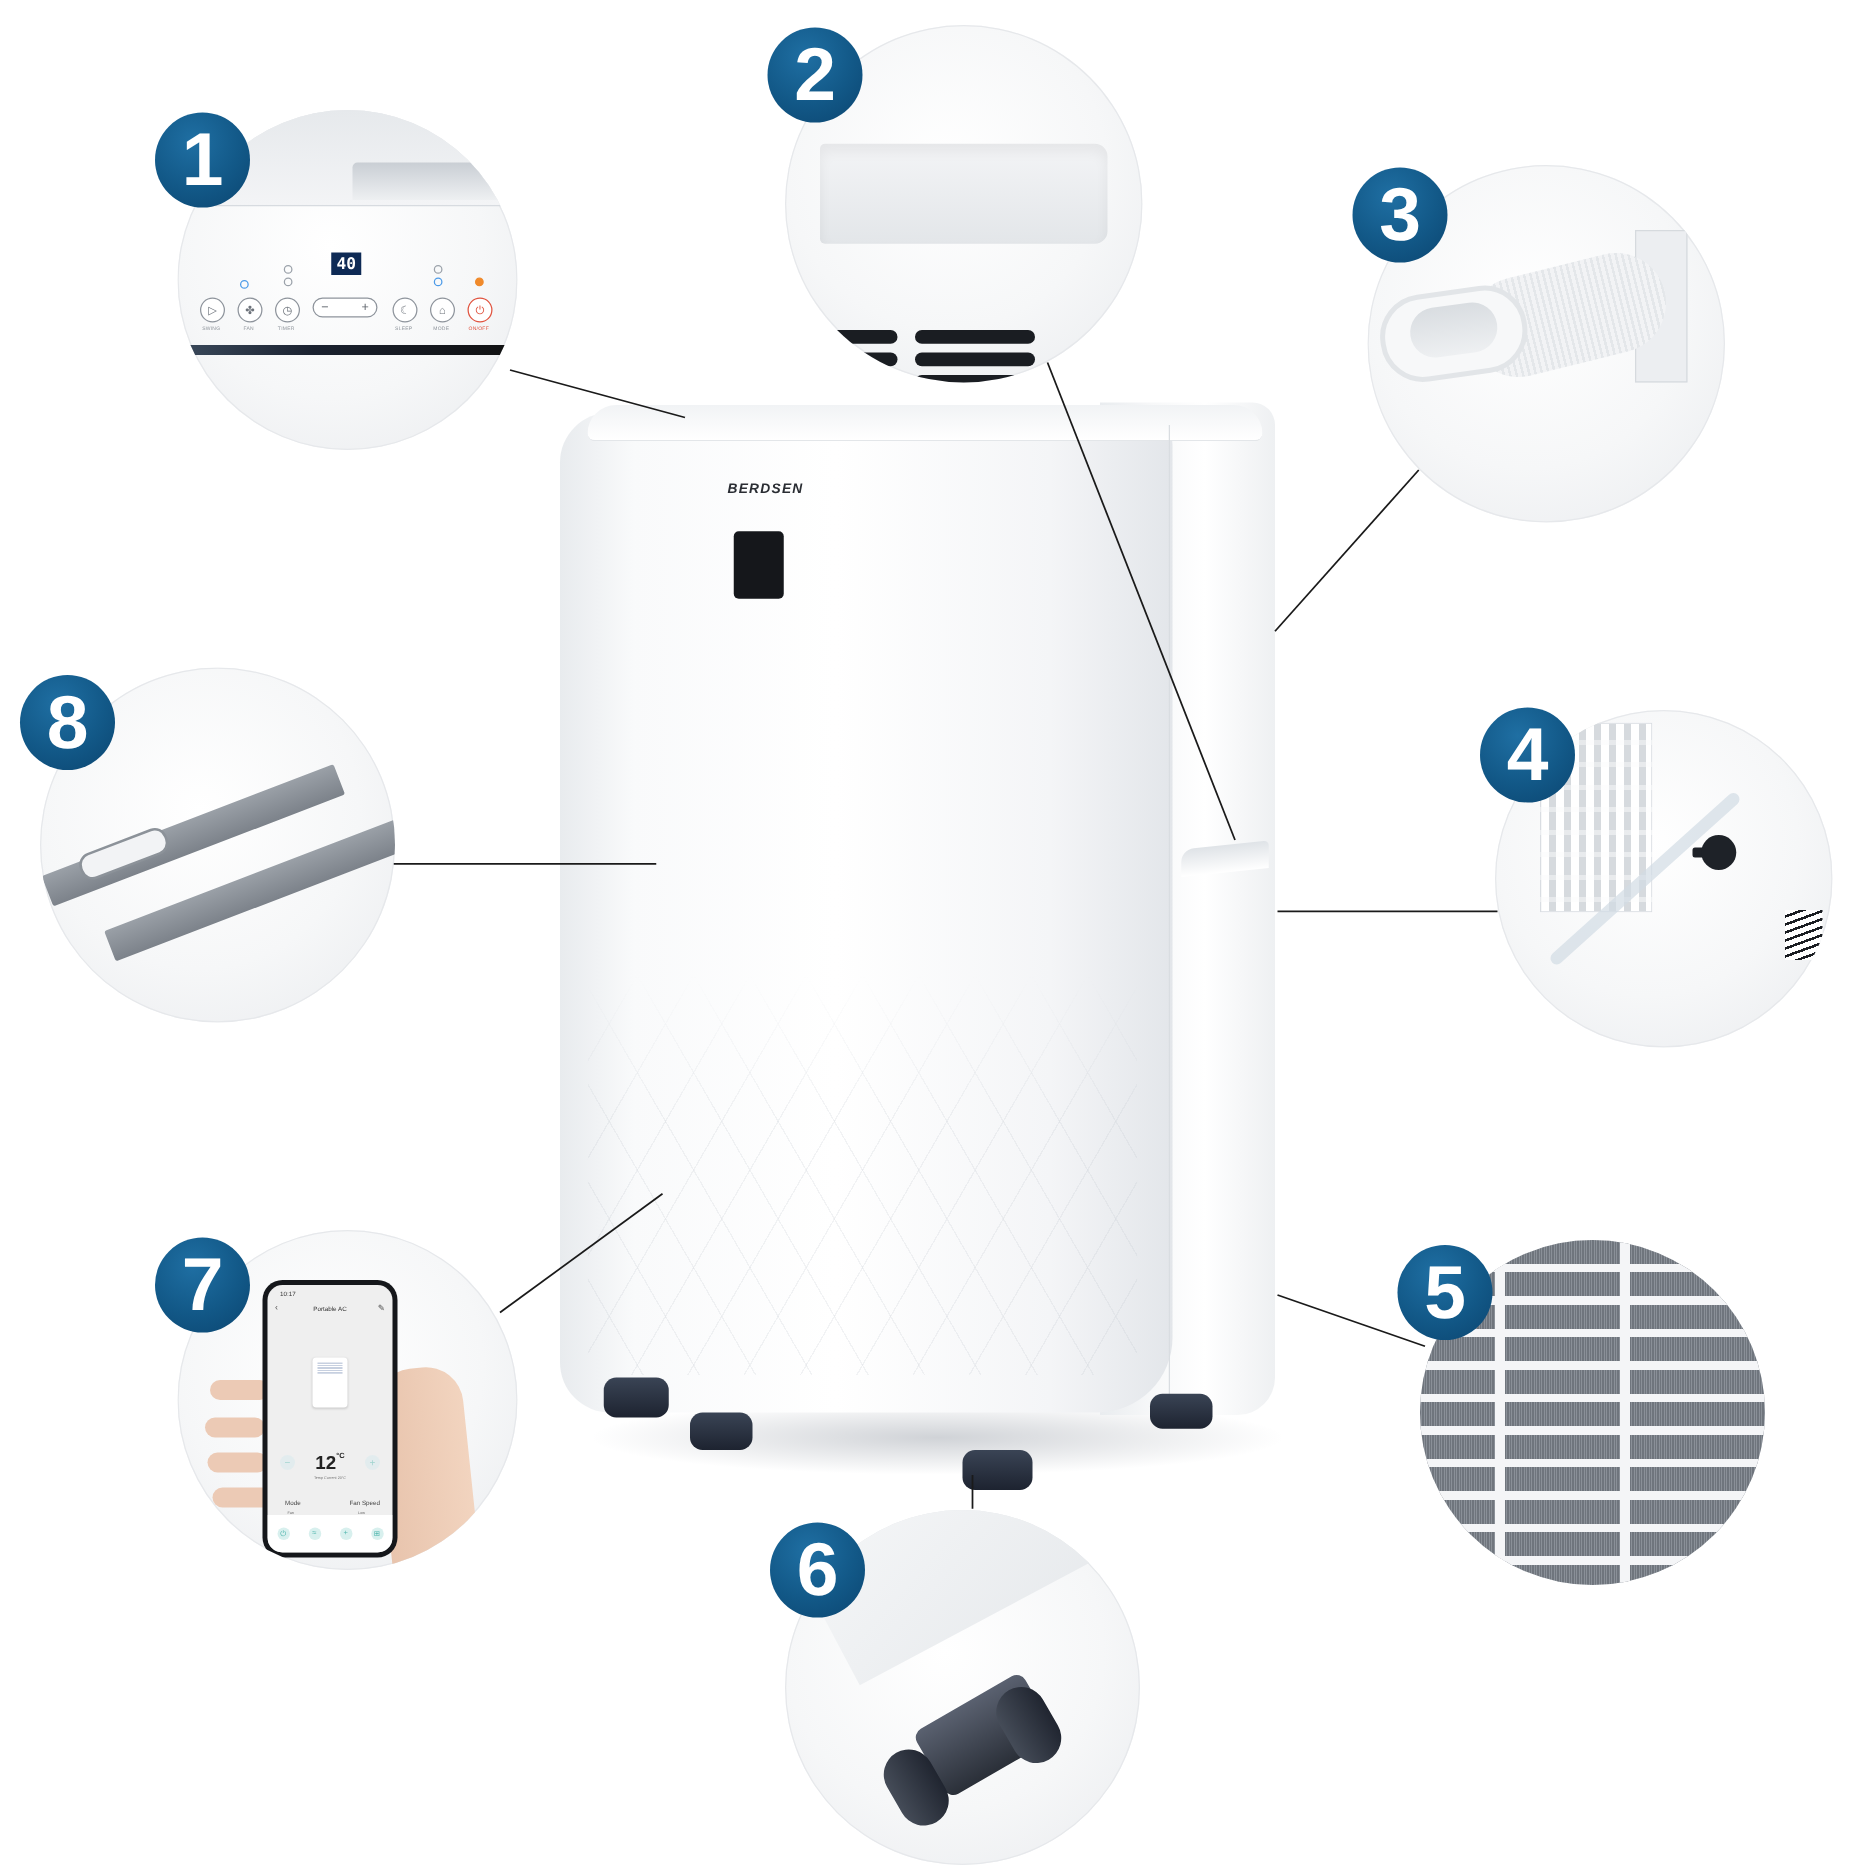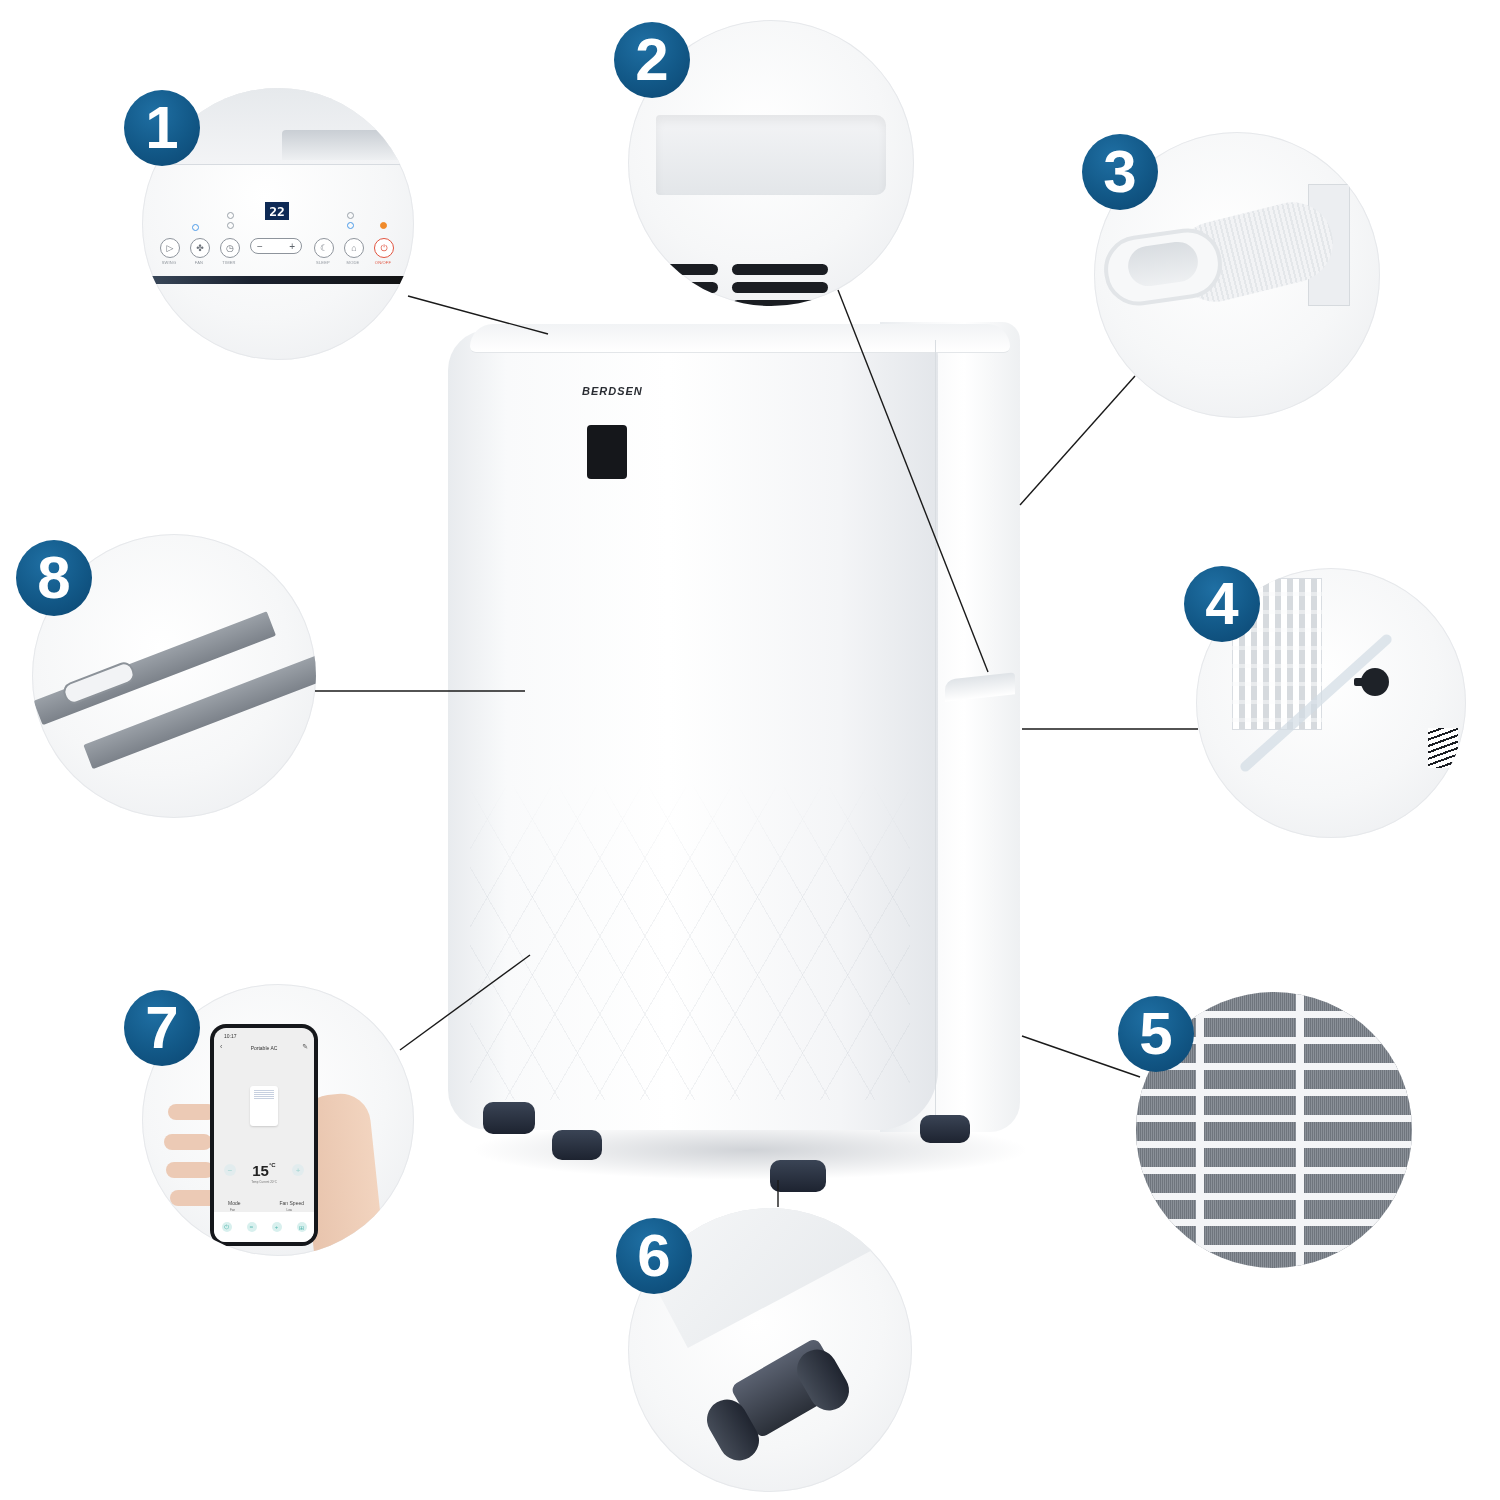--- a/index.html
+++ b/index.html
@@ -141,21 +141,21 @@
   <div class="sensor"></div>
   <div class="wheel" style="left:483px;top:1102px;width:52px;height:32px;"></div>
   <div class="wheel" style="left:552px;top:1130px;width:50px;height:30px;"></div>
   <div class="wheel" style="left:770px;top:1160px;width:56px;height:32px;"></div>
   <div class="wheel" style="left:920px;top:1115px;width:50px;height:28px;"></div>
 </div>
 
 <div class="circle" style="left:142px;top:88px;width:272px;height:272px;">
   <div class="p1-top"></div>
   <div class="p1-handle"></div>
-  <div class="lcd">22</div>
+  <div class="lcd">40</div>
   <div class="dot blue" style="left:50px;top:136px;"></div>
   <div class="dot" style="left:85px;top:124px;"></div>
   <div class="dot" style="left:85px;top:134px;"></div>
   <div class="dot" style="left:205px;top:124px;"></div>
   <div class="dot blue" style="left:205px;top:134px;"></div>
   <div class="dot orange" style="left:238px;top:134px;"></div>
 
   <div class="btn" style="left:18px;">▷</div>
   <div class="btn-label" style="left:10px;">SWING</div>
   <div class="btn" style="left:48px;">✤</div>
@@ -224,21 +224,21 @@
   <div class="finger" style="left:28px;top:206px;"></div>
   <div class="phone">
     <div class="screen">
       <div class="s-time">10:17</div>
       <div class="s-back">‹</div>
       <div class="s-title">Portable AC</div>
       <div class="s-edit">✎</div>
       <div class="s-unit"></div>
       <div class="s-round" style="left:10px;">−</div>
       <div class="s-round" style="right:10px;">+</div>
-      <div class="s-temp"><span>15</span><span class="s-temp-unit">°C</span></div>
+      <div class="s-temp"><span>12</span><span class="s-temp-unit">°C</span></div>
       <div class="s-sub"><span>Temp Current</span> <span>20°C</span></div>
       <div class="s-mode-lbl" style="left:14px;">Mode</div>
       <div class="s-mode-val" style="left:16px;">Fan</div>
       <div class="s-mode-lbl" style="right:10px;">Fan Speed</div>
       <div class="s-mode-val" style="right:22px;">Low</div>
       <div class="s-bar">
         <div class="s-ico">⏻</div>
         <div class="s-ico">≈</div>
         <div class="s-ico">+</div>
         <div class="s-ico">⊞</div>

